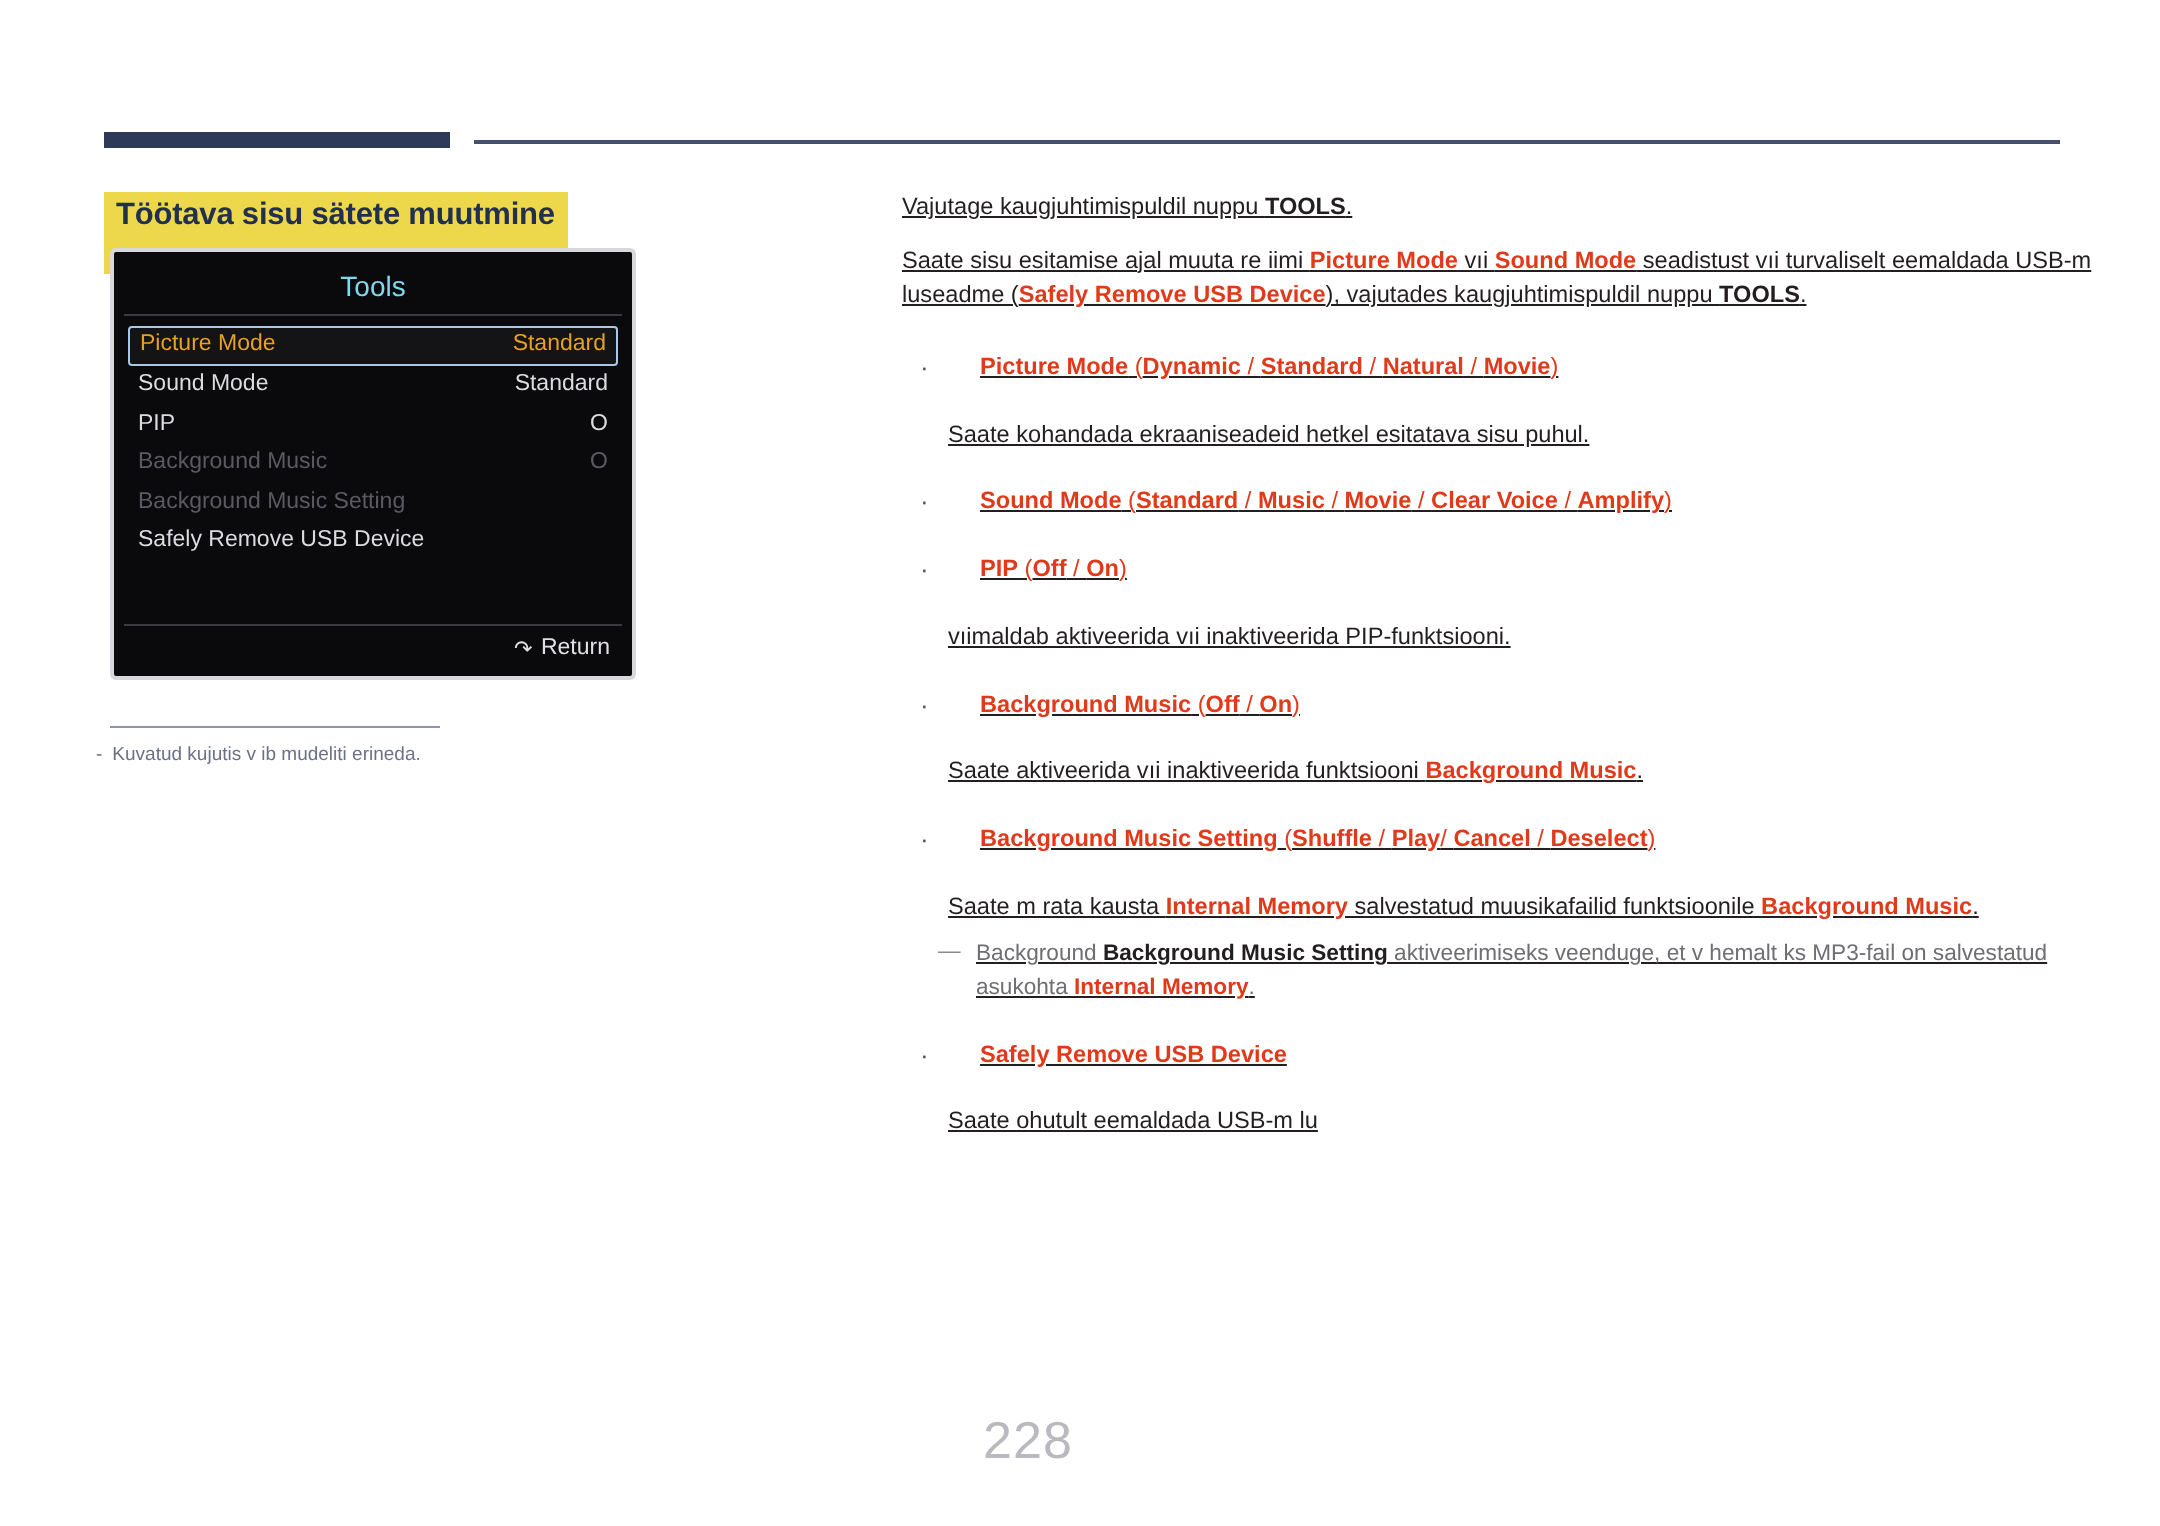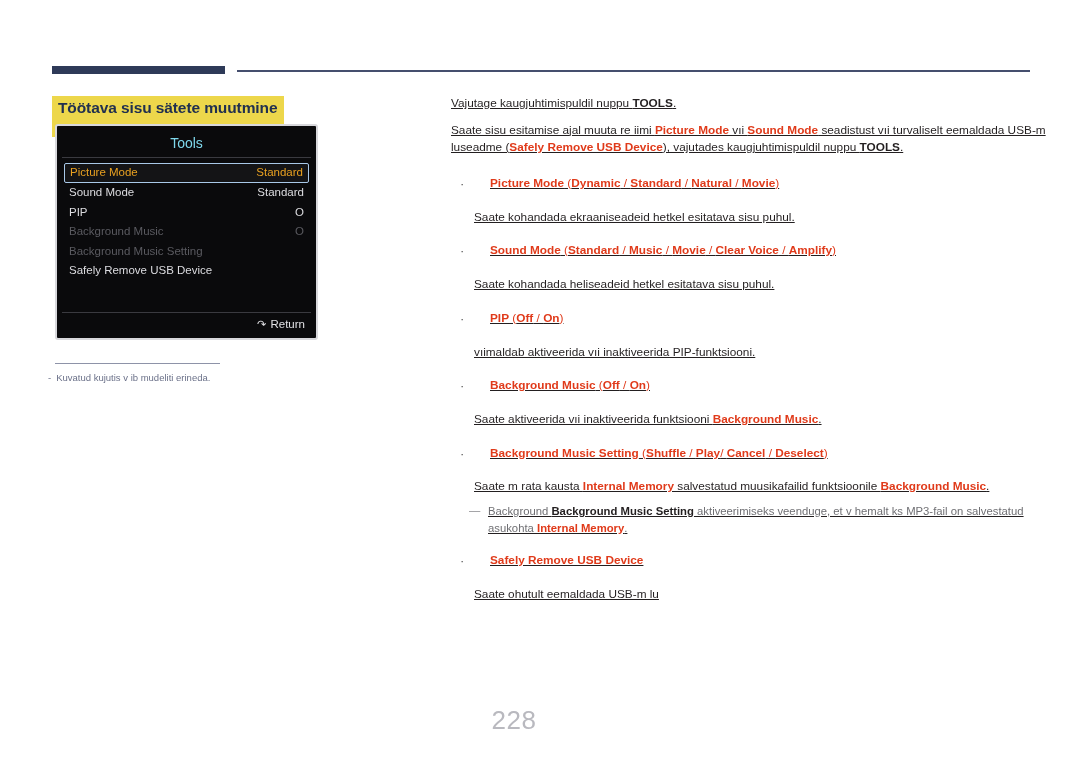--- a/index.html
+++ b/index.html
@@ -287,21 +287,20 @@
       <p class="b-head">
         <span class="r">Picture Mode</span><span class="rn"> (</span><span class="r">Dynamic</span><span class="rn"> / </span><span class="r">Standard</span><span class="rn"> / </span><span class="r">Natural</span><span class="rn"> / </span><span class="r">Movie</span><span class="rn">)</span>
       </p>
       <p class="b-body">Saate kohandada ekraaniseadeid hetkel esitatava sisu puhul.</p>
     </li>
 
     <li>
       <p class="b-head">
         <span class="r">Sound Mode</span><span class="rn"> (</span><span class="r">Standard</span><span class="rn"> / </span><span class="r">Music</span><span class="rn"> / </span><span class="r">Movie</span><span class="rn"> / </span><span class="r">Clear Voice</span><span class="rn"> / </span><span class="r">Amplify</span><span class="rn">)</span>
       </p>
-      <p class="b-body">Saate kohandada heliseadeid hetkel esitatava sisu puhul.</p>
     </li>
 
     <li>
       <p class="b-head">
         <span class="r">PIP</span><span class="rn"> (</span><span class="r">Off</span><span class="rn"> / </span><span class="r">On</span><span class="rn">)</span>
       </p>
       <p class="b-body">vıimaldab aktiveerida vıi inaktiveerida PIP-funktsiooni.</p>
     </li>
 
     <li>

